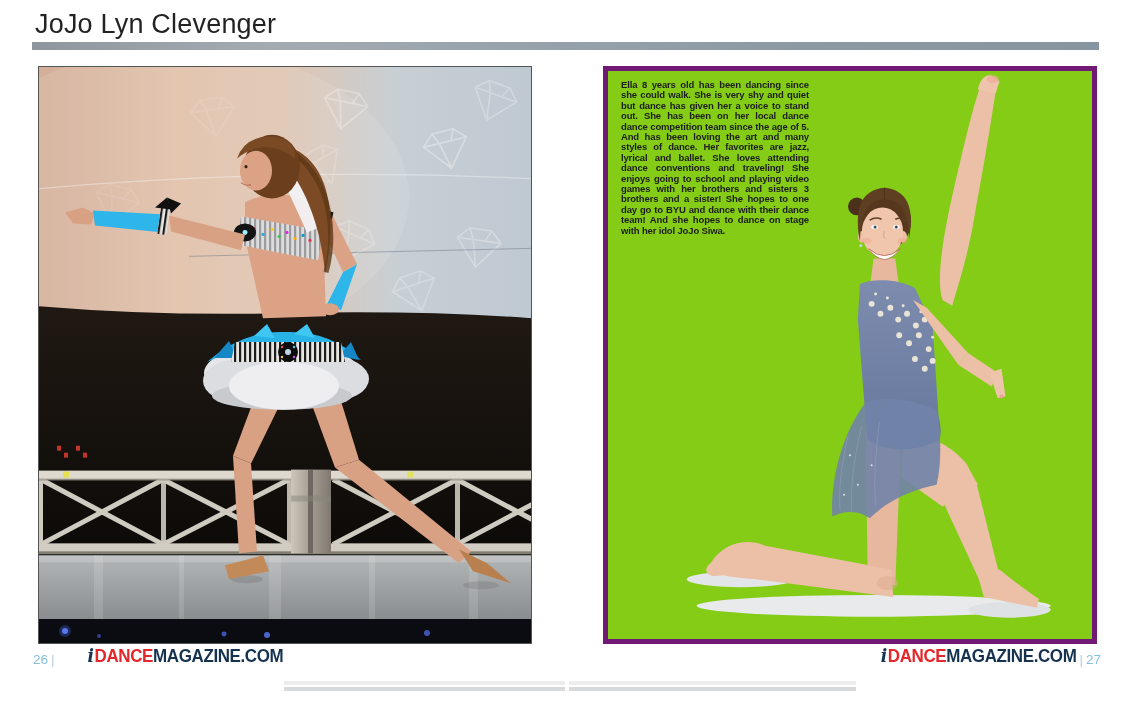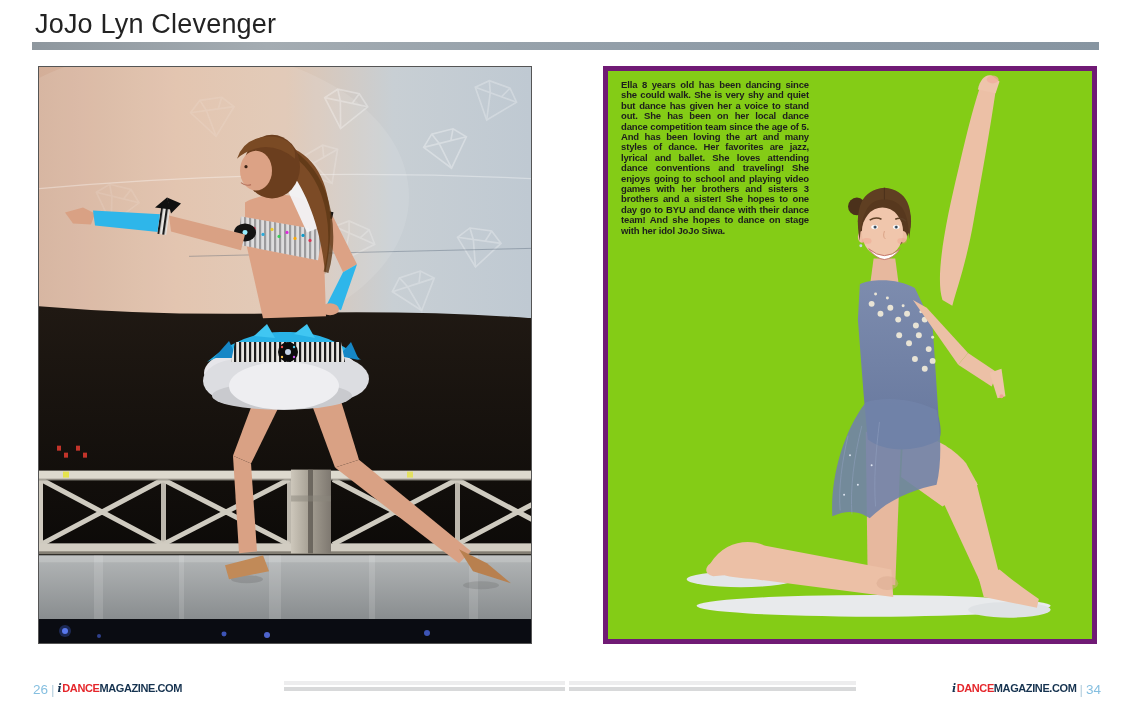--- a/index.html
+++ b/index.html
@@ -19,28 +19,28 @@
   .page-right { left:603px; border:5px solid #701a75; background:#84cc16; }
   .page svg { display:block; width:100%; height:100%; }
 
   
   .bio { position:absolute; left:13px; top:9px; width:188px; font-size:9.5px;
          font-weight:700; line-height:10.4px; letter-spacing:-0.15px;
          text-align:justify; color:#1d1d1d; z-index:2; }
   .studio-photo { position:absolute; left:0; top:0; z-index:1; }
 
   
-  .footer-left, .footer-right { position:absolute; top:682px; display:flex;
-         align-items:flex-start; white-space:nowrap; }
+  .footer-left, .footer-right { position:absolute; top:646px; display:flex;
+         align-items:flex-end; white-space:nowrap; }
   .footer-left { left:33px; }
   .footer-right { right:33px; }
   .pgnum { font-size:13.5px; font-weight:400; color:#85bfe0; }
   .pgsep { font-size:13.5px; color:#b5cfdd; font-weight:400; padding:0 3px; }
-  .brand { font-size:11px; font-weight:800; letter-spacing:-0.4px; color:#15324f;
-           transform:scaleY(1.04); transform-origin:bottom; }
+  .brand { font-size:17px; font-weight:800; letter-spacing:-0.4px; color:#15324f;
+           transform:scaleY(1.04); transform-origin:bottom;margin-left:30px; }
   .brand .b-i { font-family:"DejaVu Serif", serif; font-style:italic; font-weight:700;
                 margin-right:1px; }
   .brand .b-dance { color:#e5262b; }
   .footer-bar { position:absolute; top:681px; height:10px;
        background:linear-gradient(#ededee 0 4px, #ffffff 4px 6px, #d8d9da 6px 10px); }
   .bar-a { left:284px; width:281px; }
   .bar-b { left:569px; width:287px; }
 </style>
 </head>
 <body>
@@ -331,16 +331,16 @@
   </div>
 
   <div class="footer-bar bar-a"></div>
   <div class="footer-bar bar-b"></div>
 
   <div class="footer-right">
     <span class="brand">
       <span class="b-i">i</span><span class="b-dance">DANCE</span><span class="b-rest">MAGAZINE.COM</span>
     </span>
     <span class="pgsep">|</span>
-    <span class="pgnum">34</span>
+    <span class="pgnum">27</span>
   </div>
 
 </div>
 
 </body></html>

